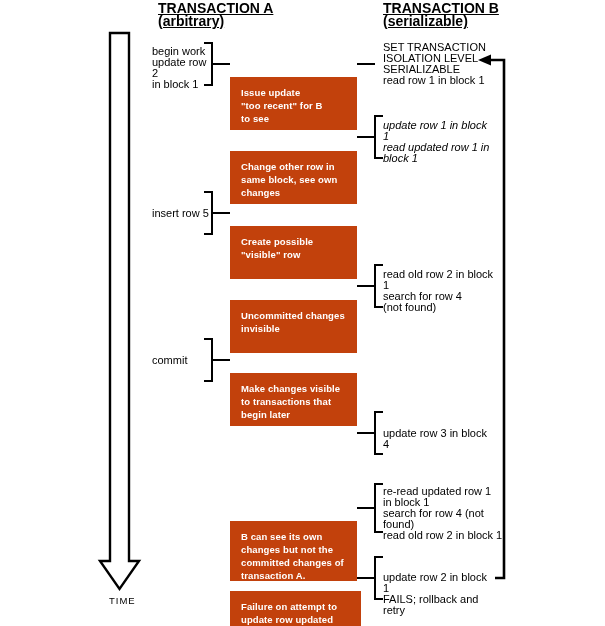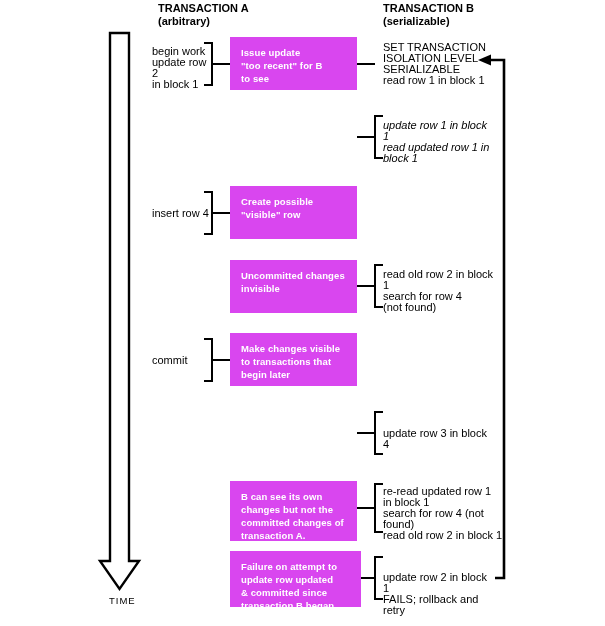--- a/index.html
+++ b/index.html
@@ -17,39 +17,41 @@
   }
   #canvas {
     position: absolute;
     left: 0; top: 0;
     width: 605px;
     height: 626px;
   }
   .col-header {
     position: absolute;
     font-weight: bold;
-    font-size: 11px;
+    font-size: 14px;
     line-height: 13px;
     letter-spacing: 0px;
     white-space: pre-line;
+    text-decoration: underline;
   }
   #header-a { left: 158px; top: 2px; }
   #header-b { left: 383px; top: 2px; }
 
   .step-box {
     position: absolute;
-    background: #d946ef;
+    background: #c2410c;
     color: #ffffff;
     font-weight: bold;
     font-size: 9.5px;
     line-height: 13px;
     box-sizing: border-box;
     padding: 9px 0 0 11px;
     white-space: pre-line;
     letter-spacing: 0.1px;
+    margin-top: 40px;
   }
   .note {
     position: absolute;
     font-size: 11px;
     line-height: 11px;
     color: #000000;
     white-space: pre-line;
     letter-spacing: 0px;
   }
   .note-left { text-align: left; }
@@ -123,25 +125,28 @@
 in block 1</div>
   <div class="step-box" style="left:230px; top:37px; width:127px; height:53px;">Issue update
 "too recent" for B
 to see</div>
   <div class="note" style="left:383px; top:42px; width:105px;">SET TRANSACTION
 ISOLATION LEVEL
 SERIALIZABLE
 read row 1 in block 1</div>
 
   <div class="note note-left" style="left:152px; top:120px; width:60px;"></div>
+  <div class="step-box" style="left:230px; top:111px; width:127px; height:53px;">Change other row in
+same block, see own
+changes</div>
   <div class="note" style="left:383px; top:120px; width:110px;font-style:italic;">update row 1 in block 1
 read updated row 1 in
 block 1</div>
 
-  <div class="note note-left" style="left:152px; top:208px; width:60px;">insert row 4</div>
+  <div class="note note-left" style="left:152px; top:208px; width:60px;">insert row 5</div>
   <div class="step-box" style="left:230px; top:186px; width:127px; height:53px;">Create possible
 "visible" row</div>
   <div class="note" style="left:383px; top:208px; width:110px;"></div>
 
   <div class="note note-left" style="left:152px; top:269px; width:60px;"></div>
   <div class="step-box" style="left:230px; top:260px; width:127px; height:53px;">Uncommitted changes
 invisible</div>
   <div class="note" style="left:383px; top:269px; width:118px;">read old row 2 in block 1
 search for row 4
 (not found)</div>

